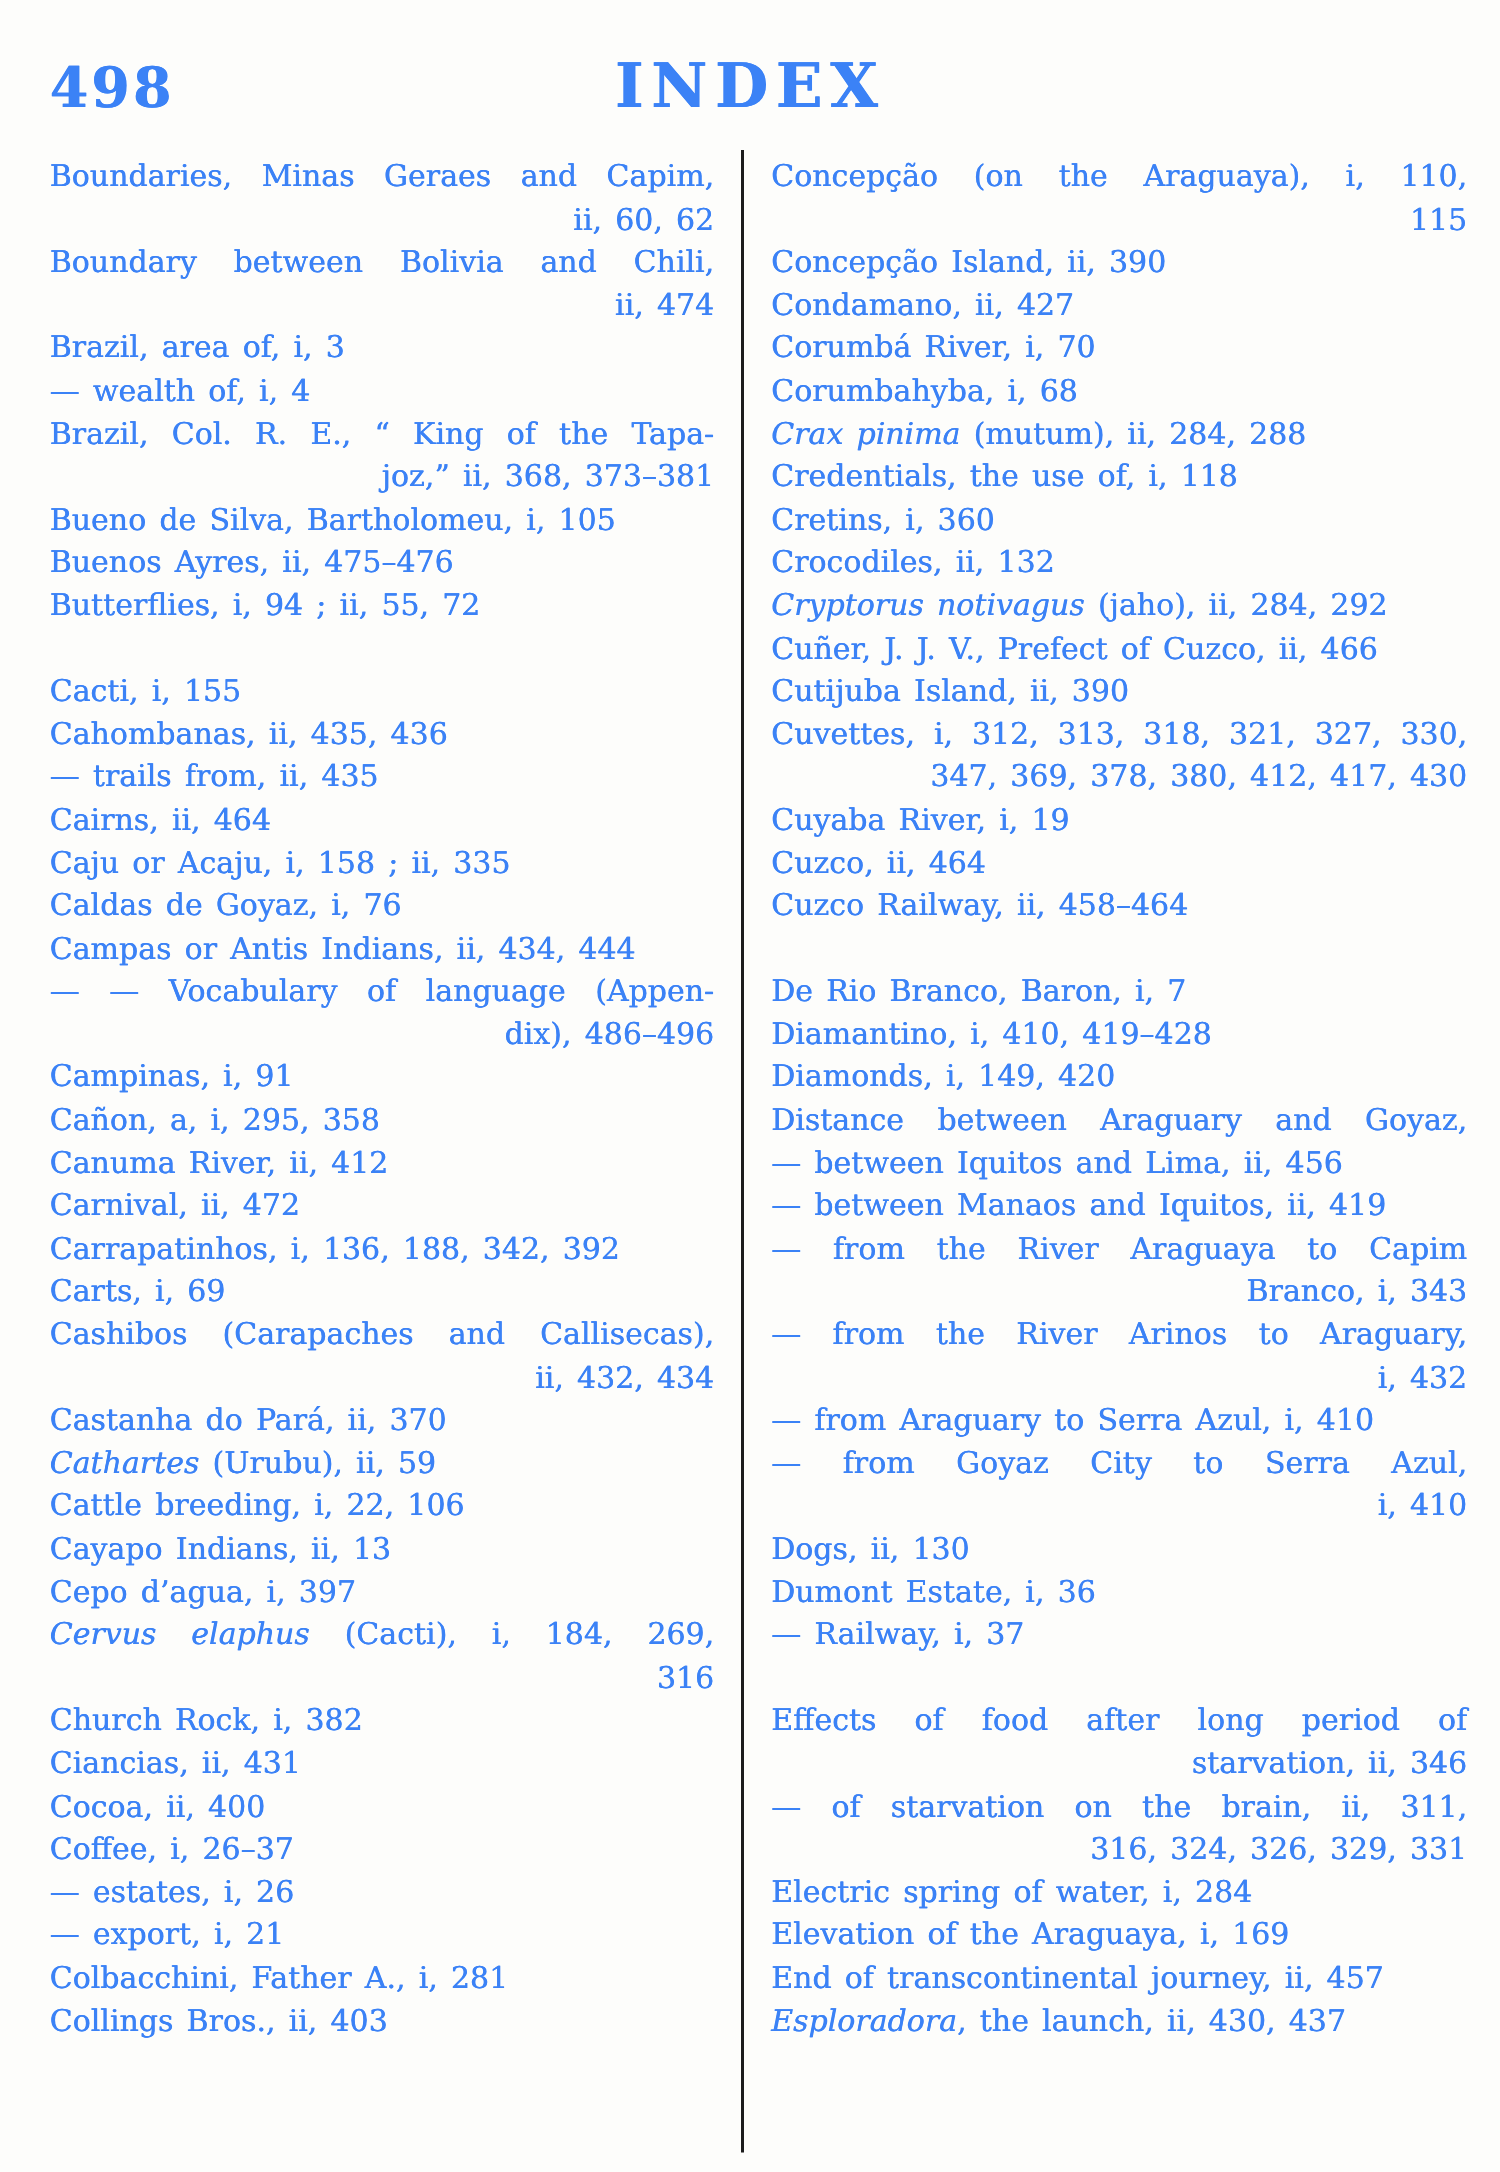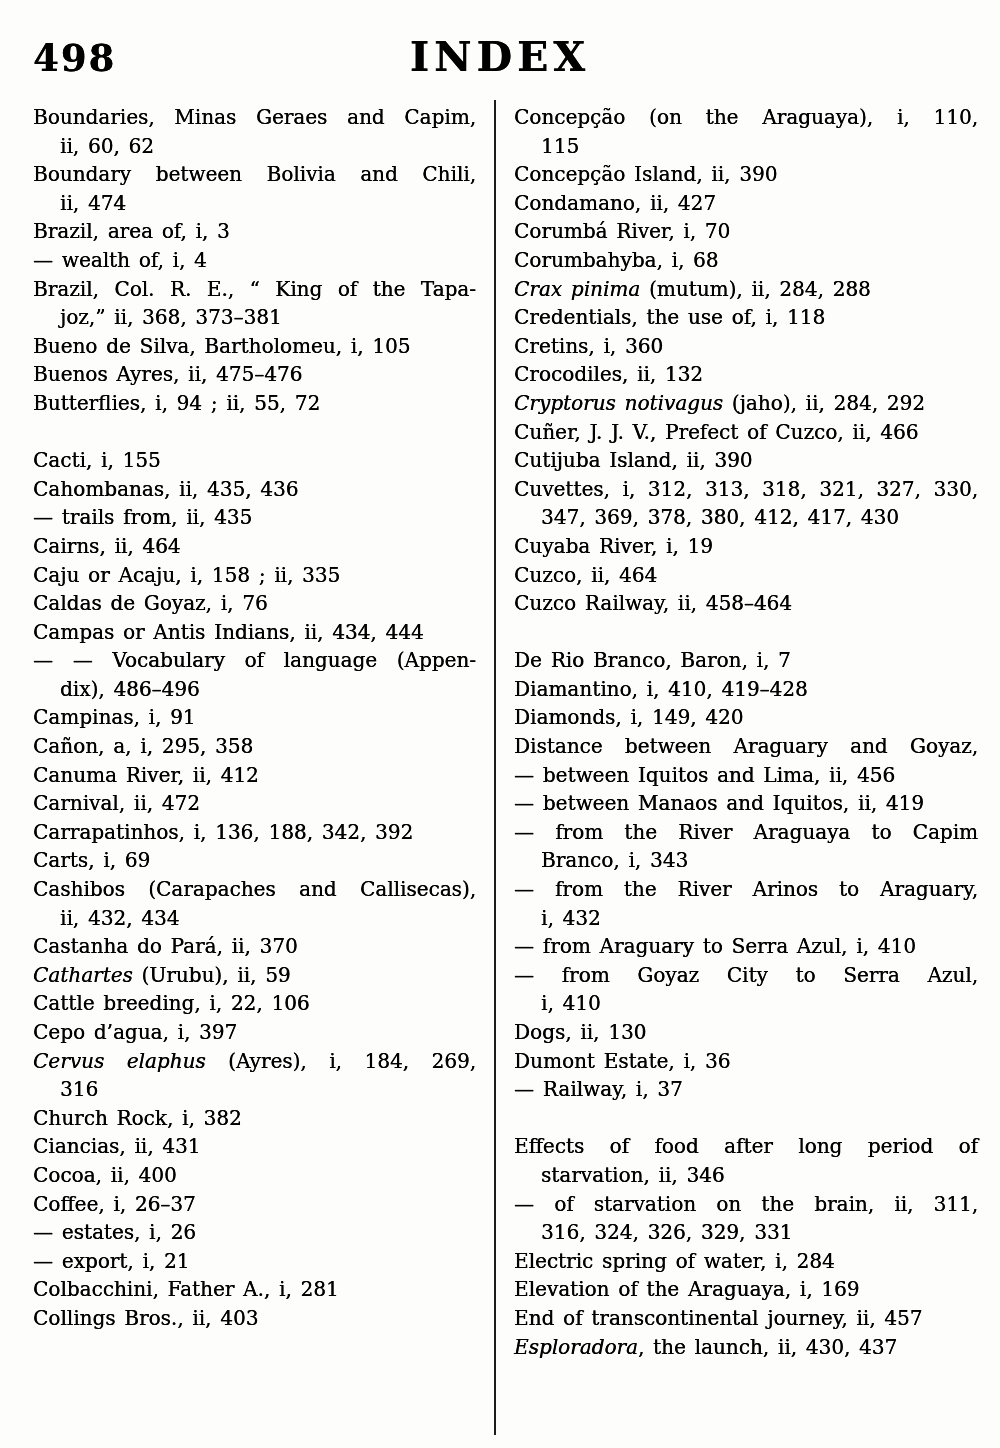--- a/index.html
+++ b/index.html
@@ -1,21 +1,21 @@
 <!DOCTYPE html>
 <html><head>
 <meta charset="utf-8">
 <style>
   html,body{margin:0;padding:0;background:#e8e8e8;}
   .page{
     position:relative;
     width:1000px;height:1448px;
     background:#fdfdfb;
     font-family:"DejaVu Serif","Liberation Serif",serif;
-    color:#000000;
+    color:#3b82f6;
     overflow:hidden;
     text-shadow:0.3px 0 0 currentColor;
   }
   .page-number{
     position:absolute;left:33px;top:36px;
     font-size:37px;font-weight:bold;letter-spacing:2px;
   }
   .page-title{
     position:absolute;left:0;right:0;top:33px;
     text-align:center;
@@ -28,21 +28,21 @@
     background:#1c1c1c;
   }
   .col{
     position:absolute;top:103px;
     font-size:20px;line-height:28.6px;
     word-spacing:0.12em;
   }
   .col-left{left:33px;width:443px;}
   .col-right{left:514px;width:464px;}
   .line{white-space:normal;}
-  .line.ind{padding-left:27px;}
+  .line.ind{padding-left:27px;text-align:right;}
   .line.j{text-align:justify;text-align-last:justify;}
   .gap{height:28.6px;}
   .it{font-style:italic;}
 </style>
 </head>
 <body>
 
 <div class="page">
   <div class="page-number">498</div>
   <div class="page-title">INDEX</div>
@@ -73,22 +73,23 @@
       <div class="line"><span>Cañon, a, i, 295, 358</span></div>
       <div class="line"><span>Canuma River, ii, 412</span></div>
       <div class="line"><span>Carnival, ii, 472</span></div>
       <div class="line"><span>Carrapatinhos, i, 136, 188, 342, 392</span></div>
       <div class="line"><span>Carts, i, 69</span></div>
       <div class="line j"><span>Cashibos (Carapaches and Callisecas),</span></div>
       <div class="line ind"><span>ii, 432, 434</span></div>
       <div class="line"><span>Castanha do Pará, ii, 370</span></div>
       <div class="line"><span class="it">Cathartes</span><span> (Urubu), ii, 59</span></div>
       <div class="line"><span>Cattle breeding, i, 22, 106</span></div>
+      <div class="line"><span>Cayapo Indians, ii, 13</span></div>
       <div class="line"><span>Cepo d’agua, i, 397</span></div>
-      <div class="line j"><span class="it">Cervus elaphus</span><span> (Ayres), i, 184, 269,</span></div>
+      <div class="line j"><span class="it">Cervus elaphus</span><span> (Cacti), i, 184, 269,</span></div>
       <div class="line ind"><span>316</span></div>
       <div class="line"><span>Church Rock, i, 382</span></div>
       <div class="line"><span>Ciancias, ii, 431</span></div>
       <div class="line"><span>Cocoa, ii, 400</span></div>
       <div class="line"><span>Coffee, i, 26–37</span></div>
       <div class="line"><span>— estates, i, 26</span></div>
       <div class="line"><span>— export, i, 21</span></div>
       <div class="line"><span>Colbacchini, Father A., i, 281</span></div>
       <div class="line"><span>Collings Bros., ii, 403</span></div>
     </div>

